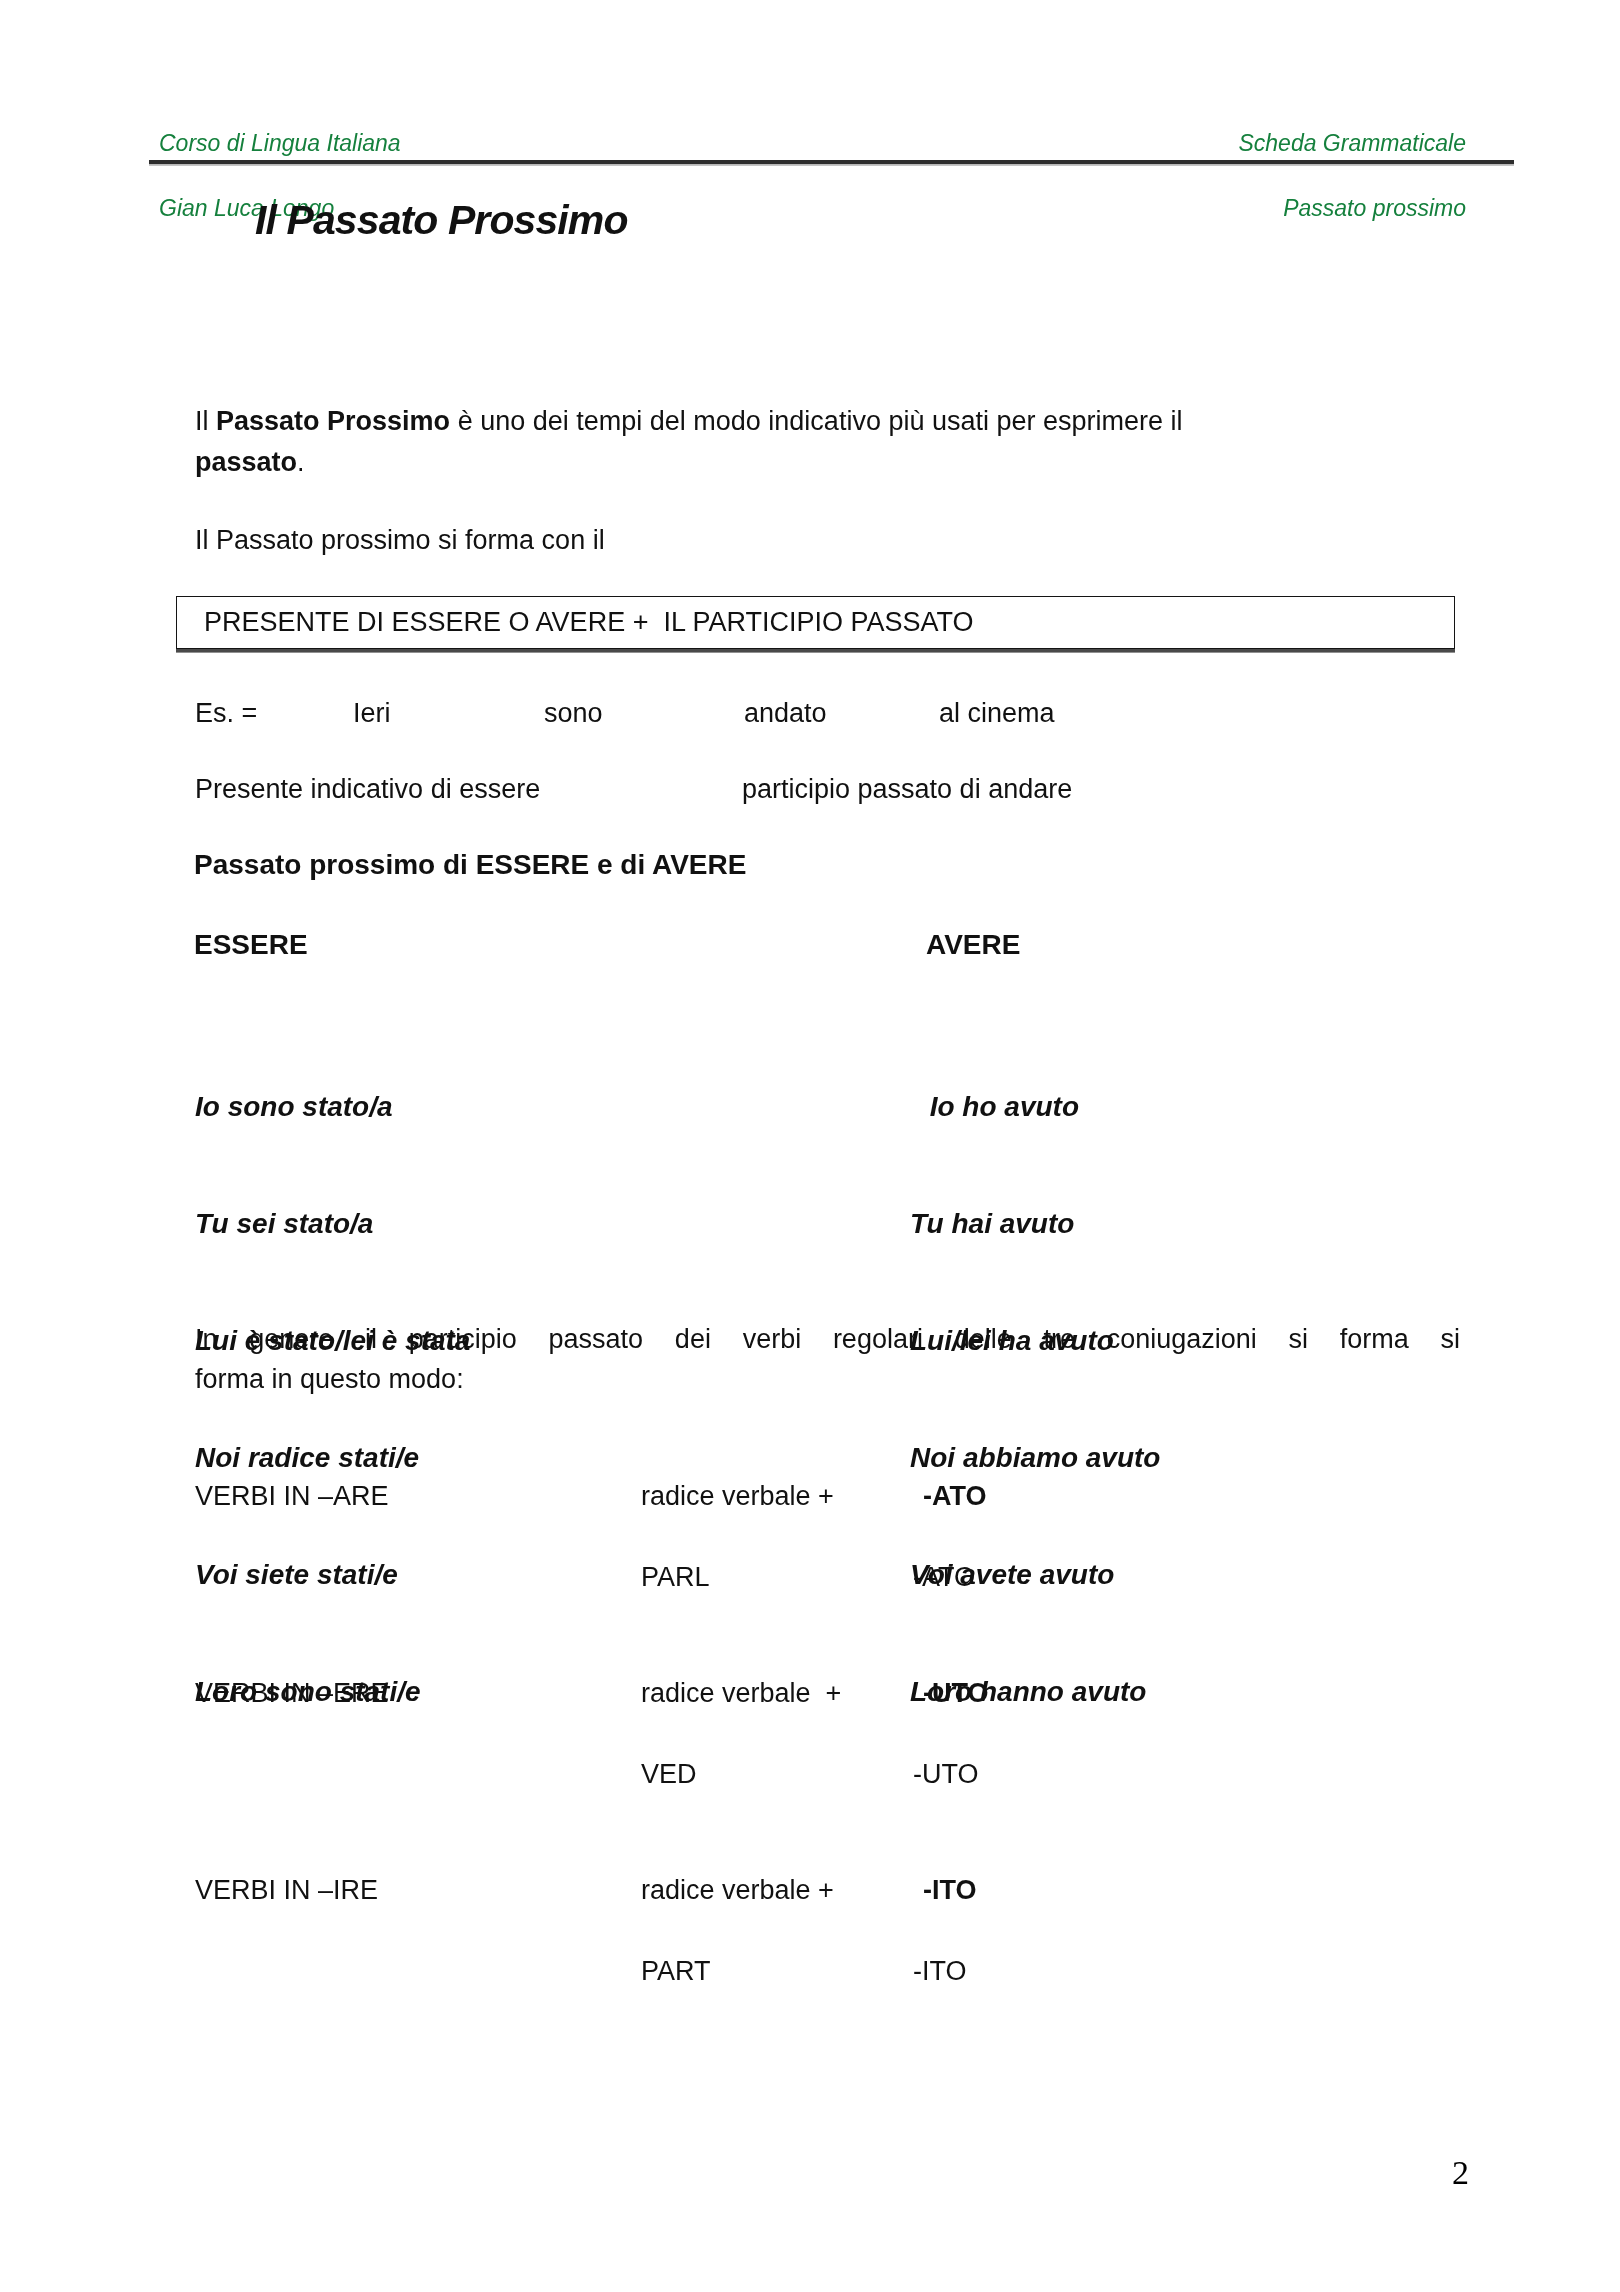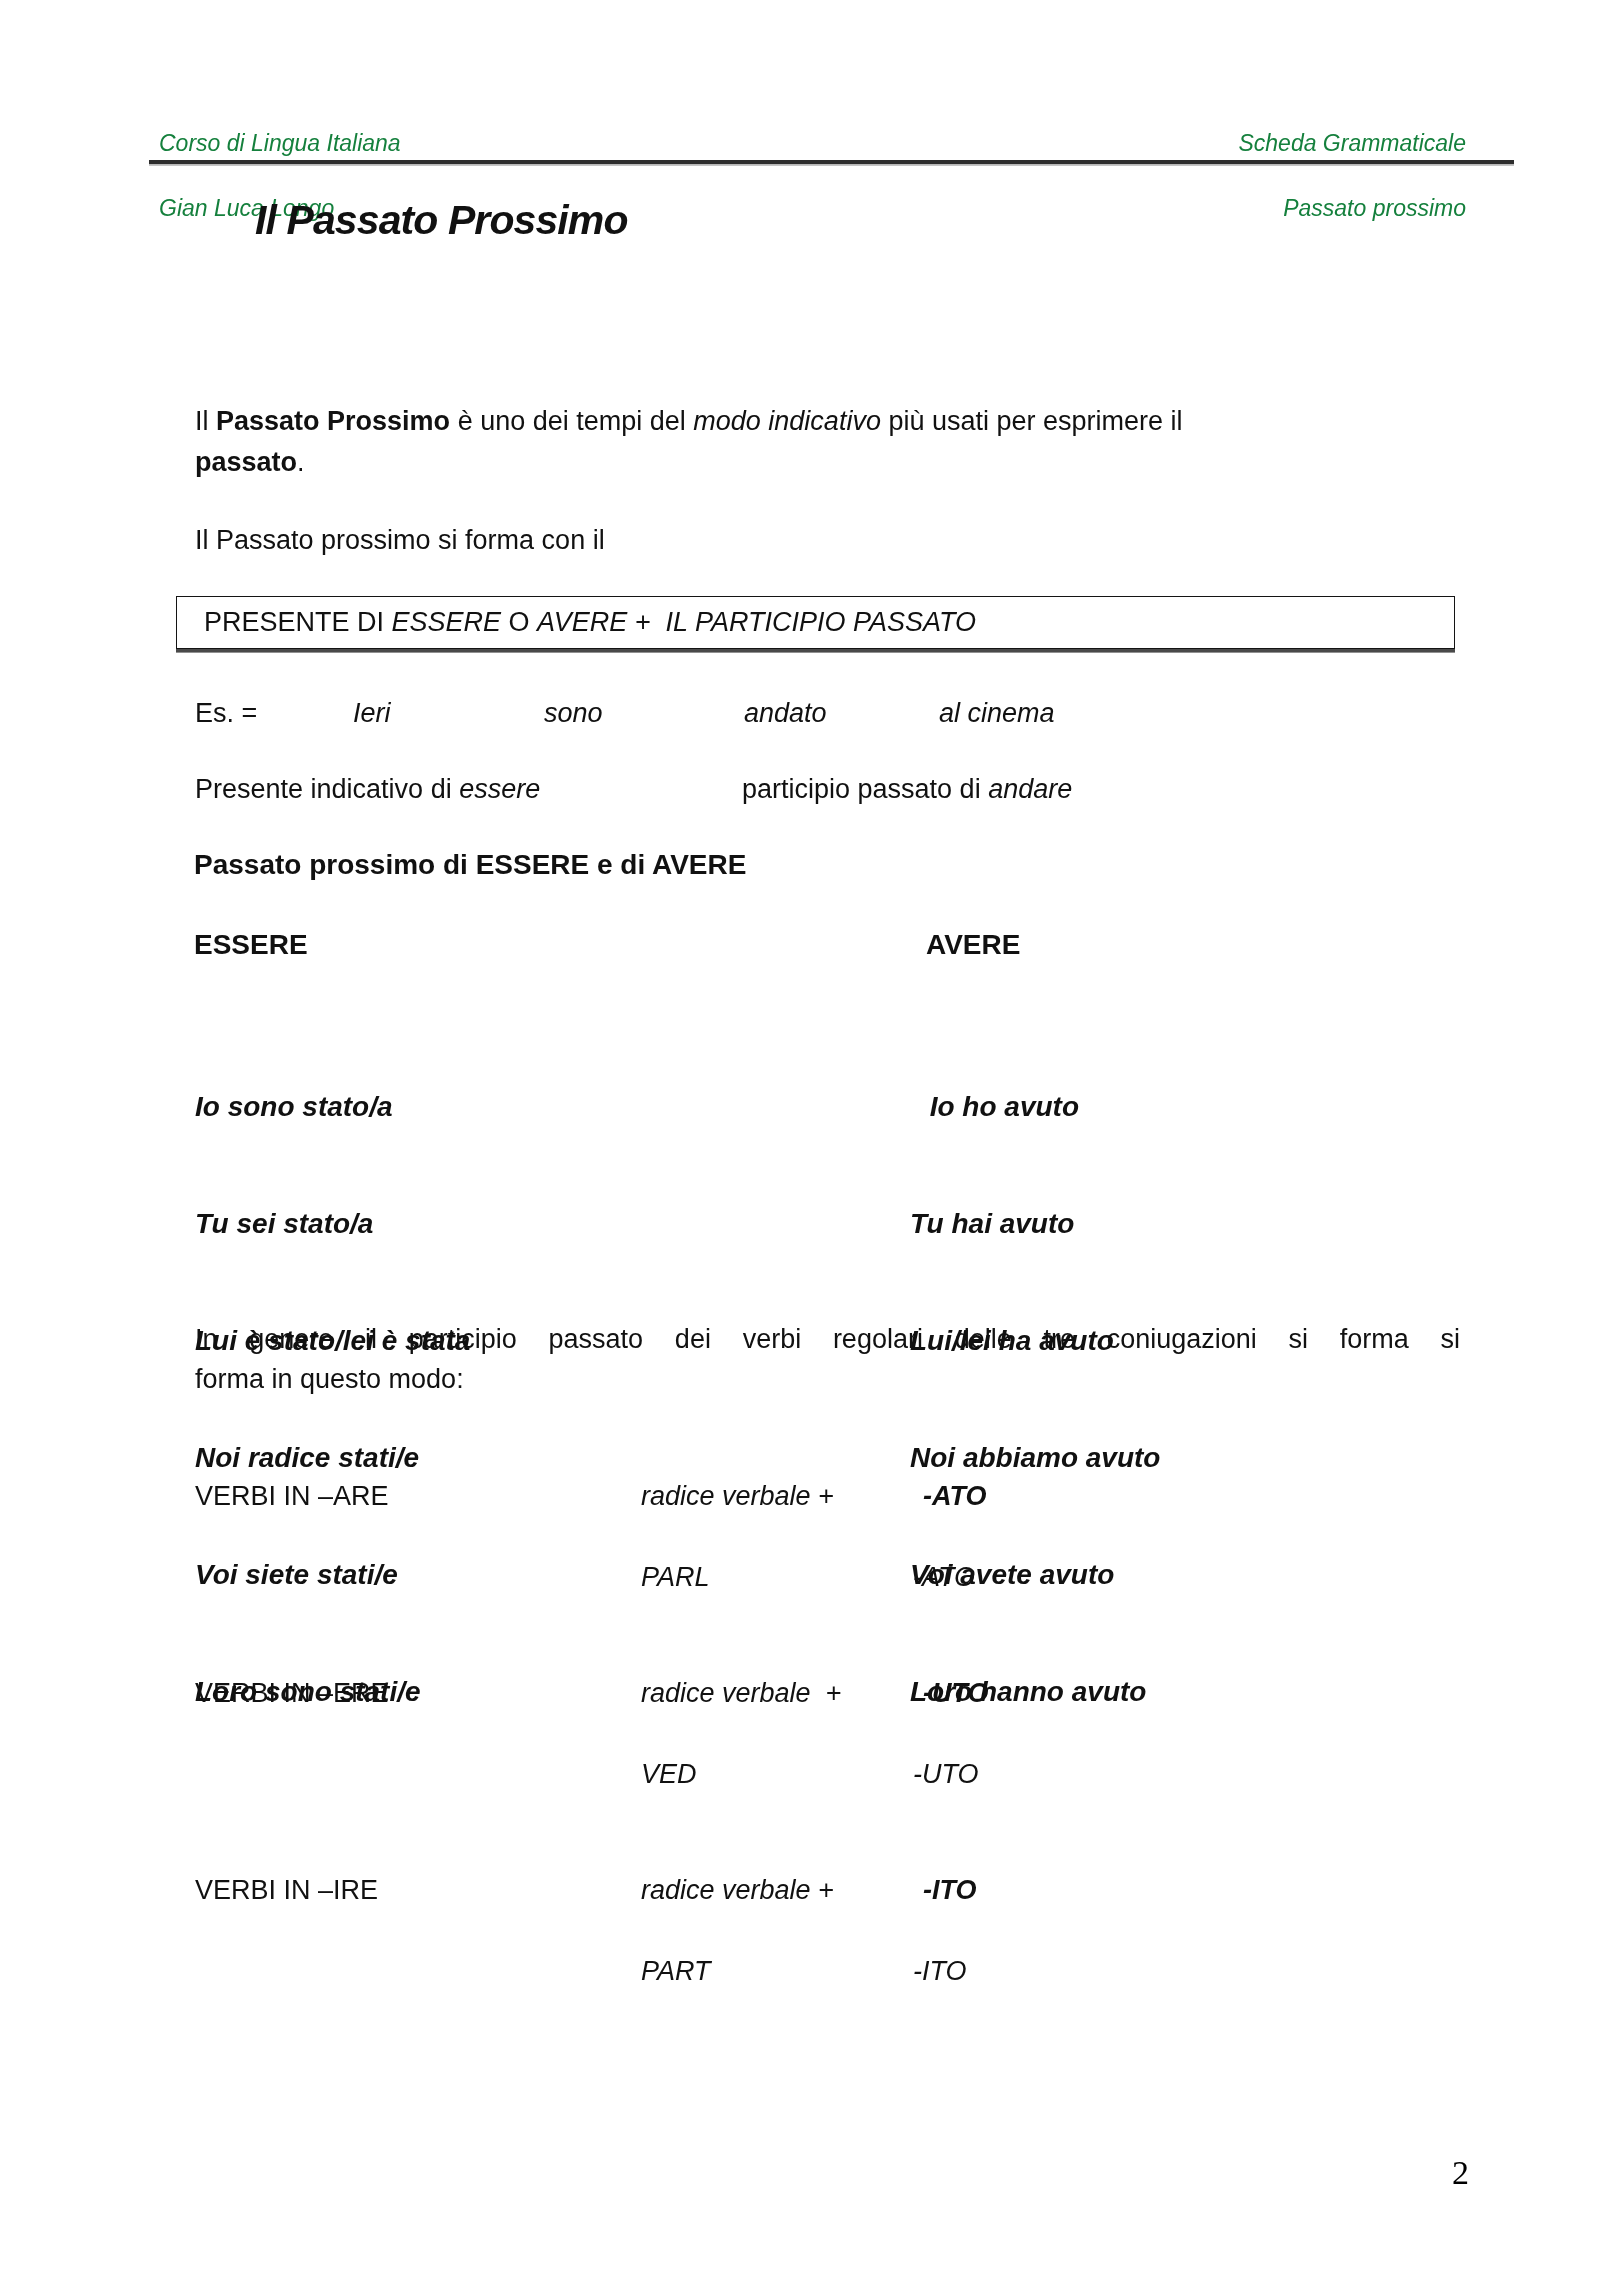--- a/index.html
+++ b/index.html
@@ -1,20 +1,20 @@
 <!DOCTYPE html>
 <html style="font-size:14.3px"><head>
 <meta charset="utf-8">
 <style>
   html,body{margin:0;padding:0;background:#ffffff;}
   body{width:1620px;height:2293px;position:relative;overflow:hidden;
        font-family:"Liberation Sans",sans-serif;color:#111;}
   .abs{position:absolute;white-space:pre;}
   .txt{font-size:27px;line-height:1.2;}
-  .it{font-style:italic;}
+  .it{}
   .b{font-weight:bold;}
   .header-line{font-size:23px;line-height:33px;font-style:italic;color:#15803d;}
   .hdr-right{text-align:right;}
   .rule{position:absolute;left:149px;top:160px;width:1365px;height:3.6px;
         background:#2d2d2d;box-shadow:0 1.8px 0 #b7b7b7;}
   .page-title{font-size:41px;font-weight:bold;font-style:italic;letter-spacing:-0.9px;text-align:right;}
   .rule-box{position:absolute;left:176px;top:596px;width:1250px;
             border:1.8px solid #141414;box-shadow:0 3.6px 0 #4a4a4a;
             padding:9.9px 0 9.9px 27px;font-size:27px;white-space:pre;background:#fff;}
   .conj{font-size:28px;font-weight:bold;font-style:italic;line-height:39px;}

